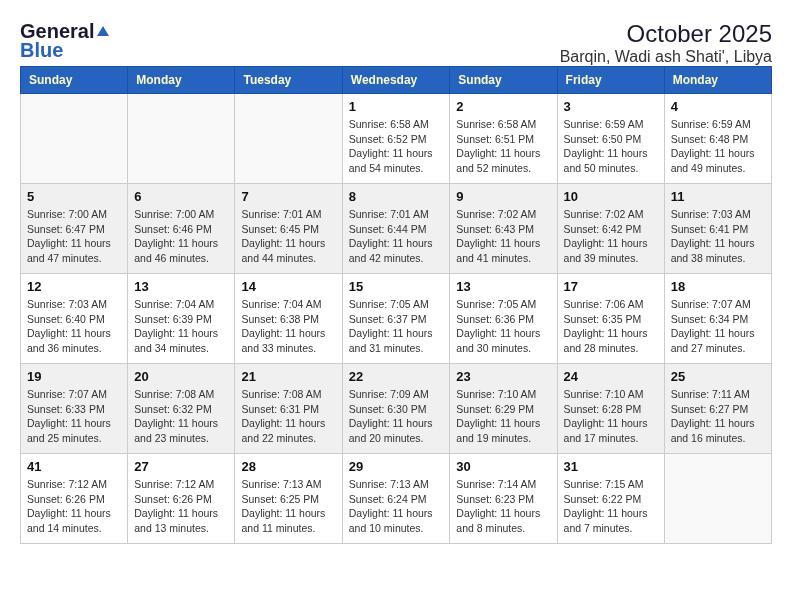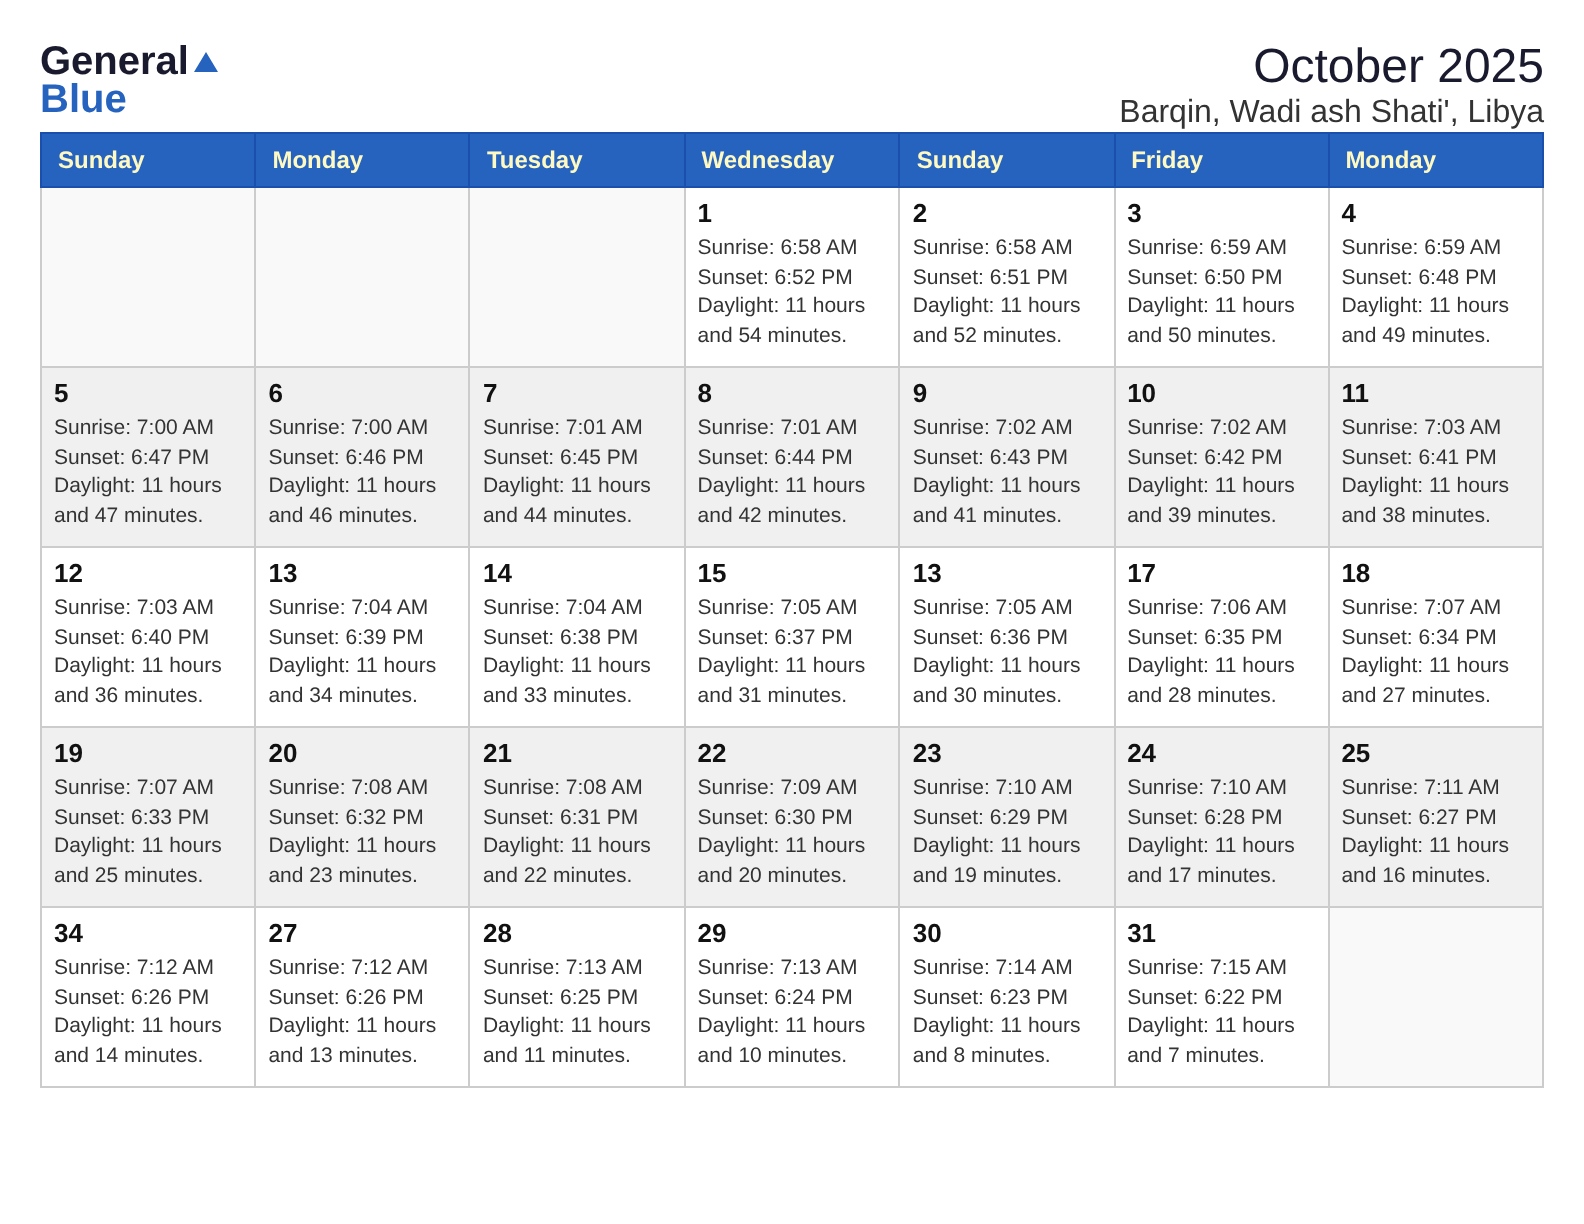--- a/index.html
+++ b/index.html
@@ -287,21 +287,21 @@
         <td>
           <div class="day-number">25</div>
           <div class="day-info" style="white-space: pre-line;">Sunrise: 7:11 AM
 Sunset: 6:27 PM
 Daylight: 11 hours
 and 16 minutes.</div>
         </td>
       </tr>
       <tr>
         <td>
-          <div class="day-number">34</div>
+          <div class="day-number">41</div>
           <div class="day-info" style="white-space: pre-line;">Sunrise: 7:12 AM
 Sunset: 6:26 PM
 Daylight: 11 hours
 and 14 minutes.</div>
         </td>
         <td>
           <div class="day-number">27</div>
           <div class="day-info" style="white-space: pre-line;">Sunrise: 7:12 AM
 Sunset: 6:26 PM
 Daylight: 11 hours

